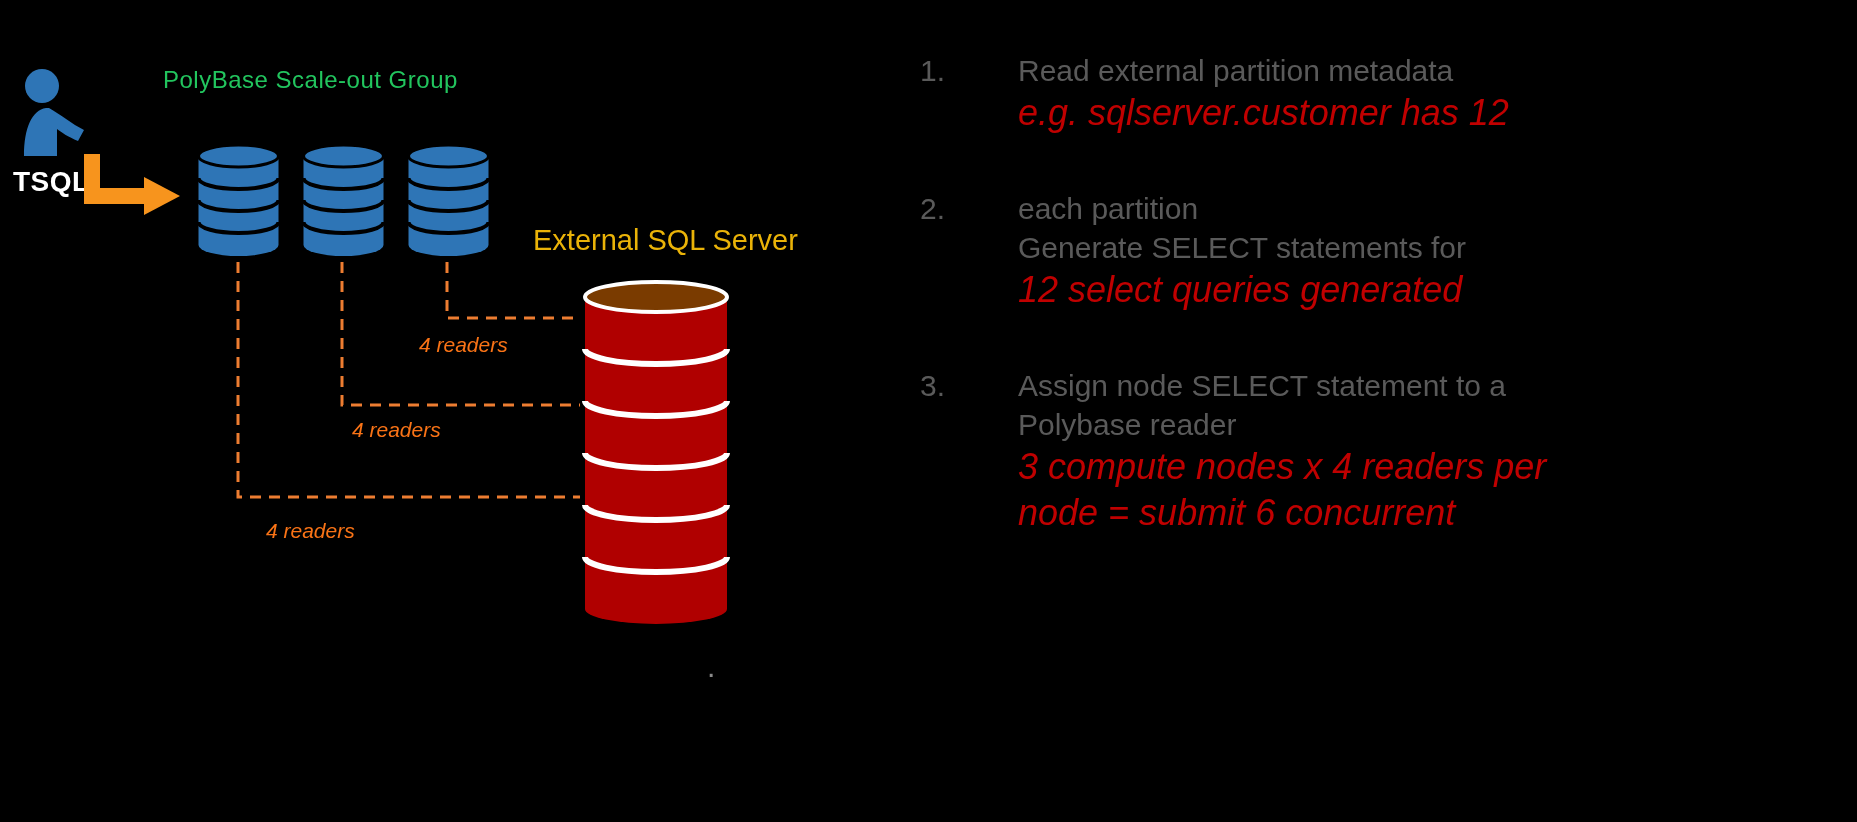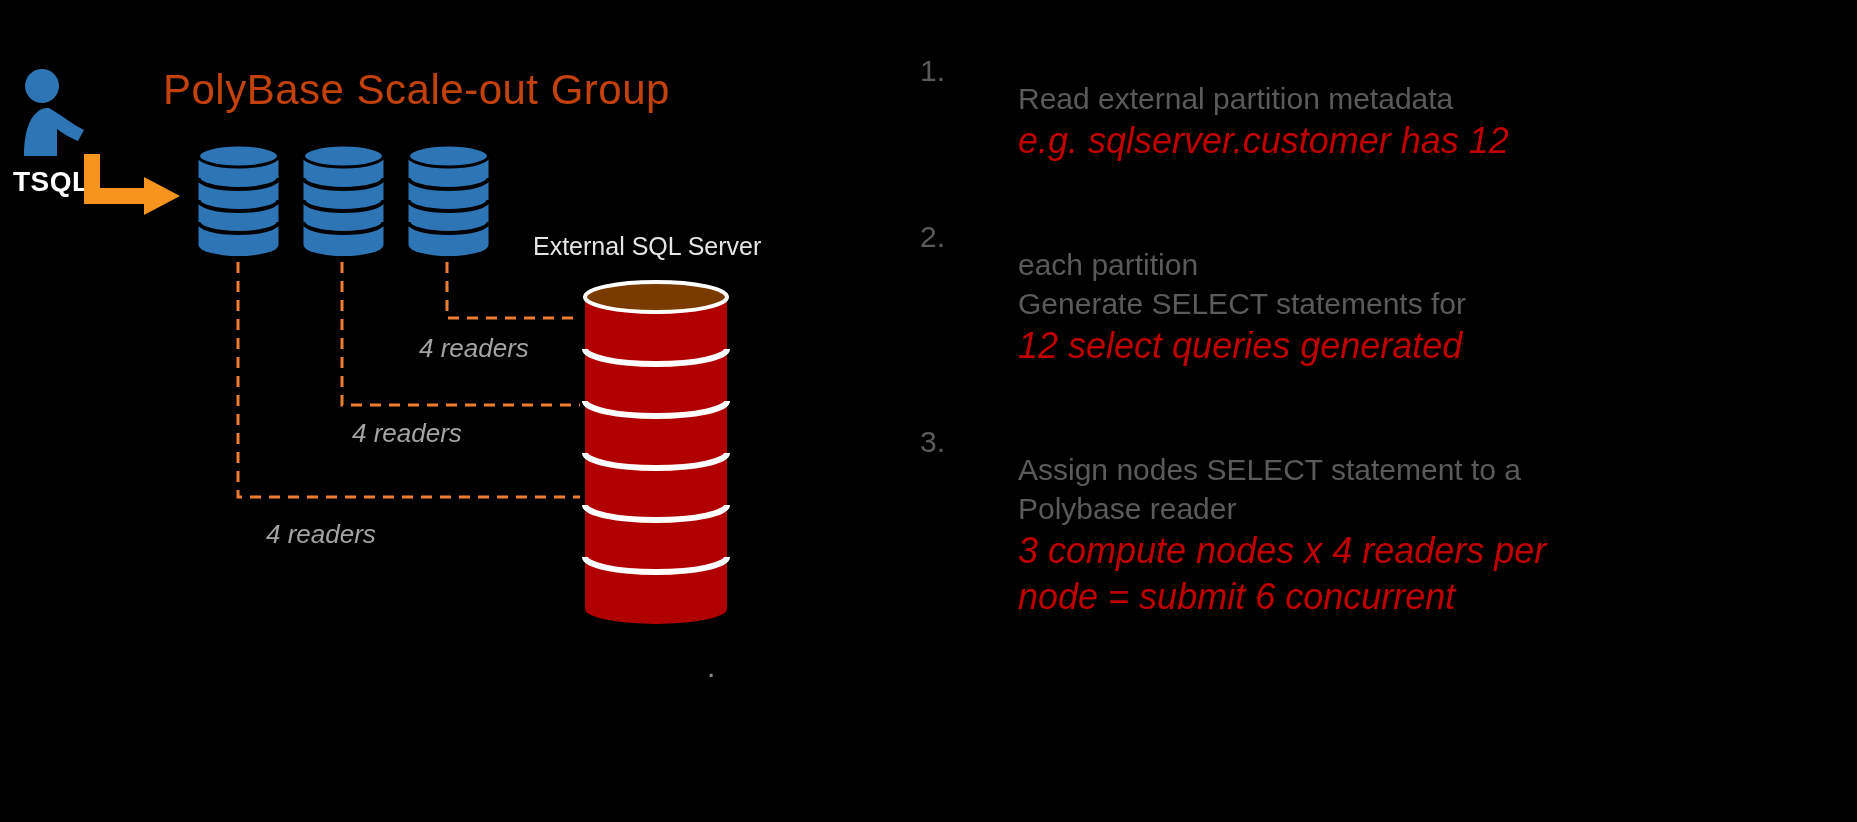--- a/index.html
+++ b/index.html
@@ -1,36 +1,36 @@
 <!DOCTYPE html>
 <html><head>
 <meta charset="utf-8">
 <style>
   * { margin:0; padding:0; box-sizing:border-box; }
   html,body { background:#000; }
   body { font-family:"Liberation Sans", sans-serif; }
   .stage { position:relative; width:1857px; height:822px; background:#000; overflow:hidden; }
   .abs { position:absolute; }
 
-  .group-title { left:163px; top:66px; font-size:42px; color:#c2410c; letter-spacing:0.5px; }
-  .ext-title   { left:533px; top:224px; font-size:25px; color:#e5e5e5;margin-top:8px; }
+  .group-title { left:163px; top:66px; font-size:24px; color:#22c55e; letter-spacing:0.5px; }
+  .ext-title   { left:533px; top:224px; font-size:29px; color:#eab308; }
 
   .tsql-label { left:13px; top:166px; font-size:28px; font-weight:bold; color:#fff; letter-spacing:0.5px; }
 
-  .reader-label { font-size:26px; font-style:italic; color:#a3a3a3;text-align:right; }
+  .reader-label { font-size:21px; font-style:italic; color:#f97316;text-align:right; }
   .rl-1 { left:266px; top:519px; }
   .rl-2 { left:352px; top:418px; }
   .rl-3 { left:419px; top:333px; }
 
   .dot { left:707px; top:650px; font-size:30px; color:#8a8a8a; }
 
   .steps { left:920px; top:52px; width:640px; }
   .step { display:flex; margin-bottom:54px; }
   .step-num  { width:98px; flex:0 0 98px; font-size:30px; color:#5a5a5a; line-height:1.28; }
-  .step-body { flex:1;margin-top:28px; }
+  .step-body { flex:1; }
   .step-text { font-size:30px; color:#5a5a5a; line-height:1.28; }
   .step-note { font-size:36px; color:#c00000; font-style:italic; line-height:1.28; }
 
   svg { display:block; }
 </style>
 </head>
 <body>
 
 <div class="stage">
 
@@ -108,21 +108,21 @@
       <div class="step-body">
         <div class="step-text">each partition</div>
         <div class="step-text">Generate SELECT statements for</div>
         <div class="step-note">12 select queries generated</div>
       </div>
     </div>
 
     <div class="step">
       <div class="step-num">3.</div>
       <div class="step-body">
-        <div class="step-text">Assign nodes SELECT statement to a</div>
+        <div class="step-text">Assign node SELECT statement to a</div>
         <div class="step-text">Polybase reader</div>
         <div class="step-note">3 compute nodes x 4 readers per</div>
         <div class="step-note">node = submit 6 concurrent</div>
       </div>
     </div>
 
   </div>
 
 </div>
 

